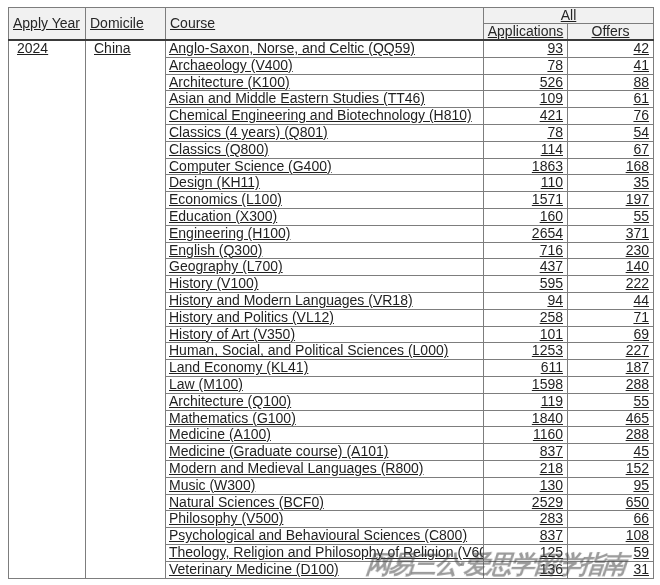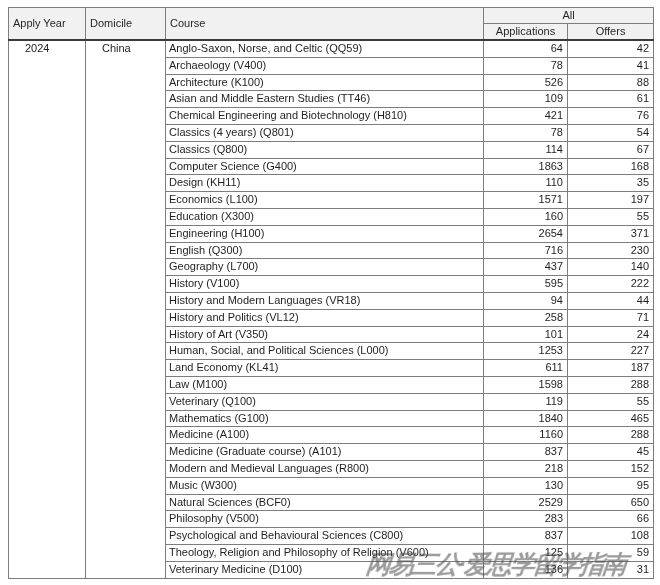--- a/index.html
+++ b/index.html
@@ -13,21 +13,22 @@
     font-family: "Liberation Sans", "DejaVu Sans", sans-serif;
     color: #1f1f1f;
   }
   table.pivot {
     position: absolute;
     left: 8px;
     top: 7px;
     width: 645px;
     border-collapse: collapse;
     table-layout: fixed;
-    font-size: 11px;
+    font-size: 14px;
+    text-decoration: underline;
   }
   table.pivot th, table.pivot td {
     border: 1px solid #7d7d7d;
     overflow: hidden;
     white-space: nowrap;
   }
   thead th {
     background: #f1f1f1;
     font-weight: normal;
     height: 15px;
@@ -47,21 +48,21 @@
   tbody td {
     height: 15.8px;
     line-height: 15.8px;
     background: #ffffff;
   }
   tbody td.course { text-align: left; padding-left: 3px; padding-right: 6px; }
   tbody td.num { text-align: right; padding-right: 4px; }
   tbody td.merged {
     vertical-align: top;
     text-align: left;
-    padding-left: 16px;
+    padding-left: 8px;
   }
   .watermark {
     position: absolute;
     left: 366px;
     top: 548px;
     width: 300px;
     font-size: 25px;
     font-weight: bold;
     font-style: italic;
     letter-spacing: -2px;
@@ -95,21 +96,21 @@
       <tr class="second-row">
         <th class="center-head">Applications</th>
         <th class="center-head">Offers</th>
       </tr>
     </thead>
     <tbody>
         <tr>
           <td rowspan="32" class="merged">2024</td>
           <td rowspan="32" class="merged">China</td>
           <td class="course">Anglo-Saxon, Norse, and Celtic (QQ59)</td>
-          <td class="num">64</td>
+          <td class="num">93</td>
           <td class="num">42</td>
         </tr>
         <tr>
           <td class="course">Archaeology (V400)</td>
           <td class="num">78</td>
           <td class="num">41</td>
         </tr>
         <tr>
           <td class="course">Architecture (K100)</td>
           <td class="num">526</td>
@@ -181,39 +182,39 @@
           <td class="num">44</td>
         </tr>
         <tr>
           <td class="course">History and Politics (VL12)</td>
           <td class="num">258</td>
           <td class="num">71</td>
         </tr>
         <tr>
           <td class="course">History of Art (V350)</td>
           <td class="num">101</td>
-          <td class="num">24</td>
+          <td class="num">69</td>
         </tr>
         <tr>
           <td class="course">Human, Social, and Political Sciences (L000)</td>
           <td class="num">1253</td>
           <td class="num">227</td>
         </tr>
         <tr>
           <td class="course">Land Economy (KL41)</td>
           <td class="num">611</td>
           <td class="num">187</td>
         </tr>
         <tr>
           <td class="course">Law (M100)</td>
           <td class="num">1598</td>
           <td class="num">288</td>
         </tr>
         <tr>
-          <td class="course">Veterinary (Q100)</td>
+          <td class="course">Architecture (Q100)</td>
           <td class="num">119</td>
           <td class="num">55</td>
         </tr>
         <tr>
           <td class="course">Mathematics (G100)</td>
           <td class="num">1840</td>
           <td class="num">465</td>
         </tr>
         <tr>
           <td class="course">Medicine (A100)</td>

